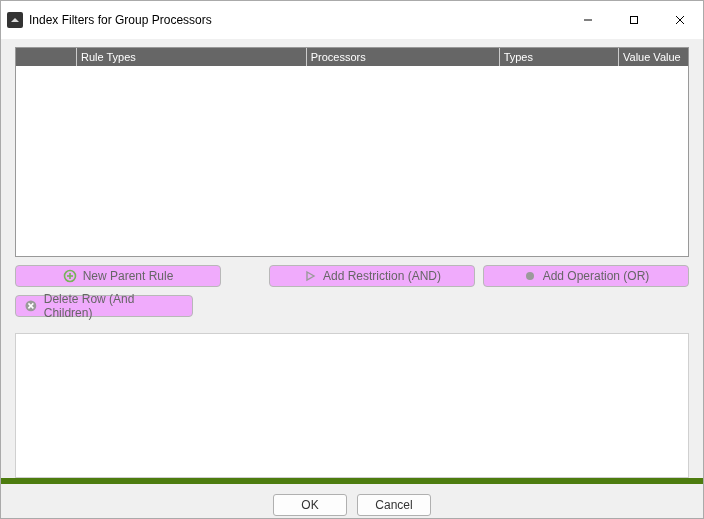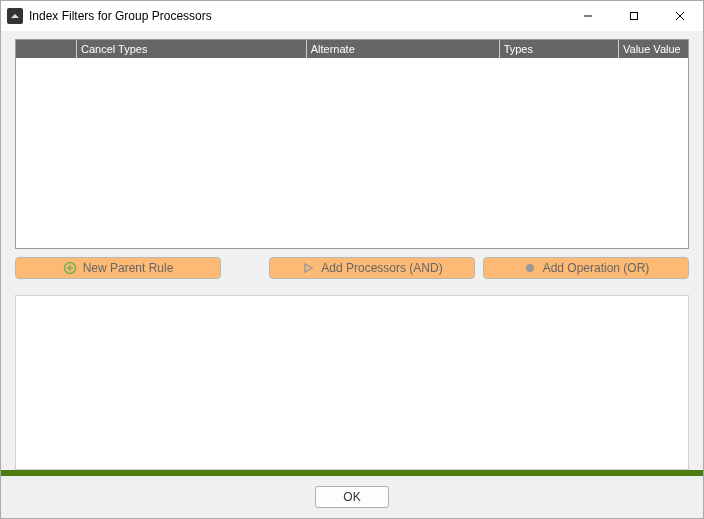--- a/index.html
+++ b/index.html
@@ -6,21 +6,21 @@
   body {
     font-family: "Segoe UI", Tahoma, sans-serif;
     font-size: 12px;
     background: #ffffff;
     width: 704px;
     height: 519px;
     overflow: hidden;
     border: 1px solid #aaa;
   }
   .titlebar {
-    height: 30px;
+    height: 38px;
     display: flex;
     align-items: center;
     background: #fff;
     padding-left: 6px;
   }
   .titlebar .app-icon {
     width: 16px; height: 16px;
     background: #333;
     border-radius: 2px;
     margin-right: 6px;
@@ -70,21 +70,21 @@
   .gh:first-child { border-left:none; }
   .gh0 { width:60px; }
   .gh1 { flex:1.2; }
   .gh2 { flex:1; }
   .gh3 { flex:0.6; }
   .gh4 { width:70px; }
   .grid-body { flex:1; background:#fff; }
 
   .button-row { display:flex; gap:8px; }
   .btn {
-    background:#fdba74;
+    background:#f0abfc;
     border:1px solid #b8b8b8;
     border-radius:4px;
     height:22px;
     display:flex;
     align-items:center;
     justify-content:center;
     gap:6px;
     cursor:default;
     color:#666666;
     font-size:12px;
@@ -150,22 +150,22 @@
         <line x1="9" y1="1" x2="1" y2="9"></line>
       </svg>
   </div>
 </div>
 
 <div class="content">
 
   <div class="grid-panel">
     <div class="grid-header">
       <div class="gh gh0"></div>
-      <div class="gh gh1">Cancel Types</div>
-      <div class="gh gh2">Alternate</div>
+      <div class="gh gh1">Rule Types</div>
+      <div class="gh gh2">Processors</div>
       <div class="gh gh3">Types</div>
       <div class="gh gh4">Value Value</div>
     </div>
     <div class="grid-body"></div>
   </div>
 
   <div class="button-row">
     <div class="btn wide">
       <span class="ic">
         <svg viewBox="0 0 14 14">
@@ -176,34 +176,49 @@
       </span>
       <span>New Parent Rule</span>
     </div>
     <div class="spacer-flex"></div>
     <div class="btn wide">
       <span class="ic">
         <svg viewBox="0 0 14 14">
             <path d="M4 3 L11 7 L4 11 Z" fill="none" stroke="#9a9a9a" stroke-width="1.4"></path>
           </svg>
       </span>
-      <span>Add Processors (AND)</span>
+      <span>Add Restriction (AND)</span>
     </div>
     <div class="btn wide">
       <span class="ic">
         <svg viewBox="0 0 14 14">
             <circle cx="7" cy="7" r="4" fill="#9a9a9a"></circle>
           </svg>
       </span>
       <span>Add Operation (OR)</span>
     </div>
   </div>
 
+  <div class="button-row">
+    <div class="btn narrow">
+      <span class="ic">
+        <svg viewBox="0 0 14 14">
+            <circle cx="7" cy="7" r="5.5" fill="#9a9a9a"></circle>
+            <line x1="4.5" y1="4.5" x2="9.5" y2="9.5" stroke="#fff" stroke-width="1.6"></line>
+            <line x1="9.5" y1="4.5" x2="4.5" y2="9.5" stroke="#fff" stroke-width="1.6"></line>
+          </svg>
+      </span>
+      <span>Delete Row (And Children)</span>
+    </div>
+  </div>
 
   <div class="preview-panel"></div>
 
 </div>
 
 <div class="footer">
   <div class="dlgbtn">
     <span>OK</span>
   </div>
+  <div class="dlgbtn">
+    <span>Cancel</span>
+  </div>
 </div>
 
 </body></html>

